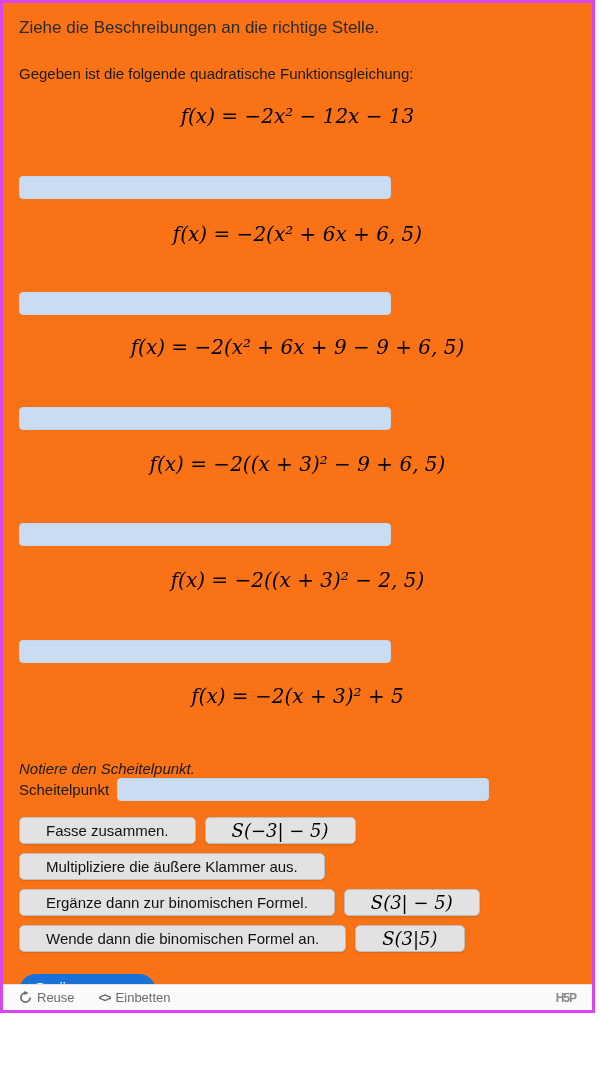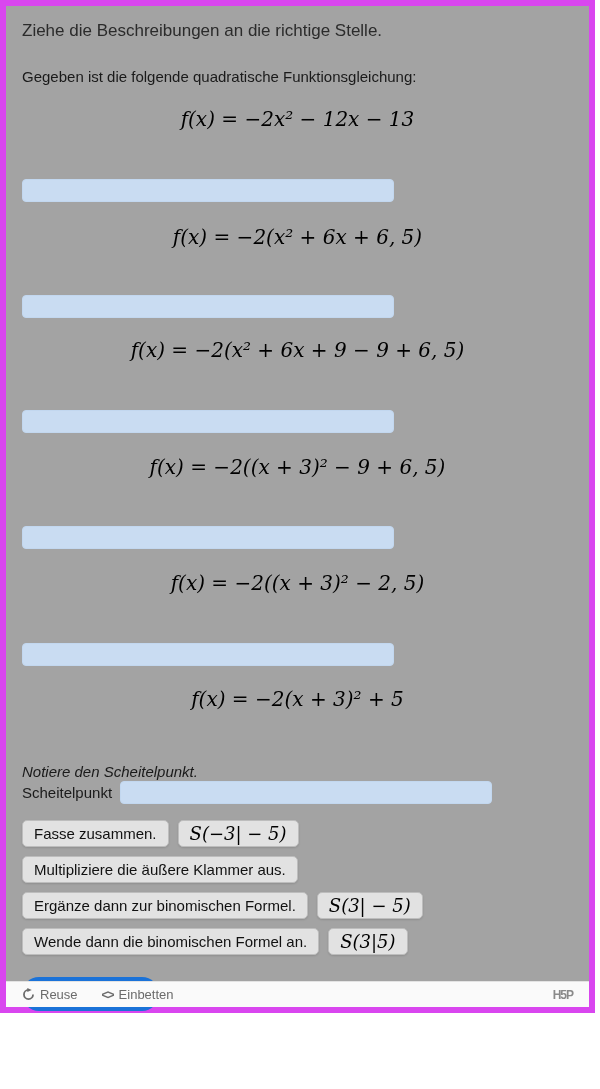--- a/index.html
+++ b/index.html
@@ -6,22 +6,22 @@
   html, body { background: #ffffff; }
   body {
     width: 600px; height: 1089px;
     font-family: "Liberation Sans", sans-serif;
     position: relative;
     overflow: hidden;
   }
   .frame {
     position: absolute; left: 0; top: 0;
     width: 595px; height: 1013px;
-    background: #a3a3a3;
-    border: 6px solid #d946ef;
+    background: #f97316;
+    border: 3px solid #d946ef;
   }
   .content { padding: 0 16px; }
 
   .page-title {
     margin-top: 13px;
     font-size: 17px; line-height: 24px;
     color: #2b2b2b;
   }
   .intro-text {
     margin-top: 25px;
@@ -71,21 +71,21 @@
 
   .drag-rows { margin-top: 16px; }
   .drag-row {
     display: flex; align-items: stretch; gap: 9px;
     margin-top: 9px;
   }
   .drag-row:first-child { margin-top: 0; }
   .draggable {
     display: inline-flex; align-items: center;
     height: 27px;
-    padding: 0 11px;
+    padding: 0 26px;
     background: #e2e2e2;
     border: 1px solid #bdbdbd;
     border-radius: 5px;
     box-shadow: 0 1px 2px rgba(0,0,0,0.12);
     font-size: 15px; color: #111;
     white-space: nowrap;
     cursor: grab;
   }
   .draggable .math,
   .draggable.math-box {

